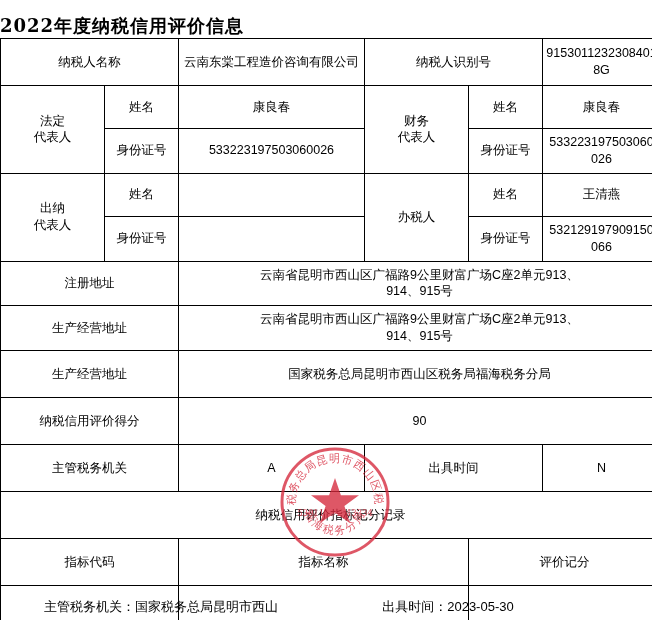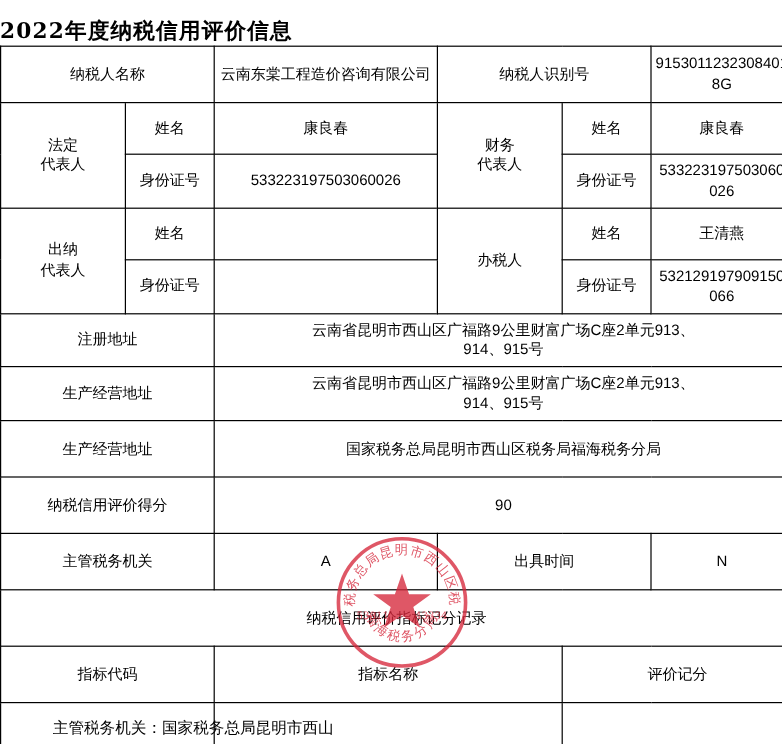--- a/index.html
+++ b/index.html
@@ -237,15 +237,18 @@
         <polygon fill="#d6283c" points="56,32 61.9,49.2 80,49.2 65.4,59.9 71,77.2 56,66.6 41,77.2 46.6,59.9 32,49.2 50.1,49.2"></polygon>
         <text x="56" y="70" font-size="8.5" fill="#d6283c" text-anchor="middle" class="seal-text">53011204443334</text>
       </g>
     </svg>
   </div>
 
   <div class="footer">
     <div class="footer-left">
       <span>主管税务机关：</span><span>国家税务总局昆明市西山</span>
     </div>
+    <div class="footer-right">
+      <span>出具时间：</span><span>2023-05-30</span>
+    </div>
   </div>
 
 </div>
 
 </body></html>

